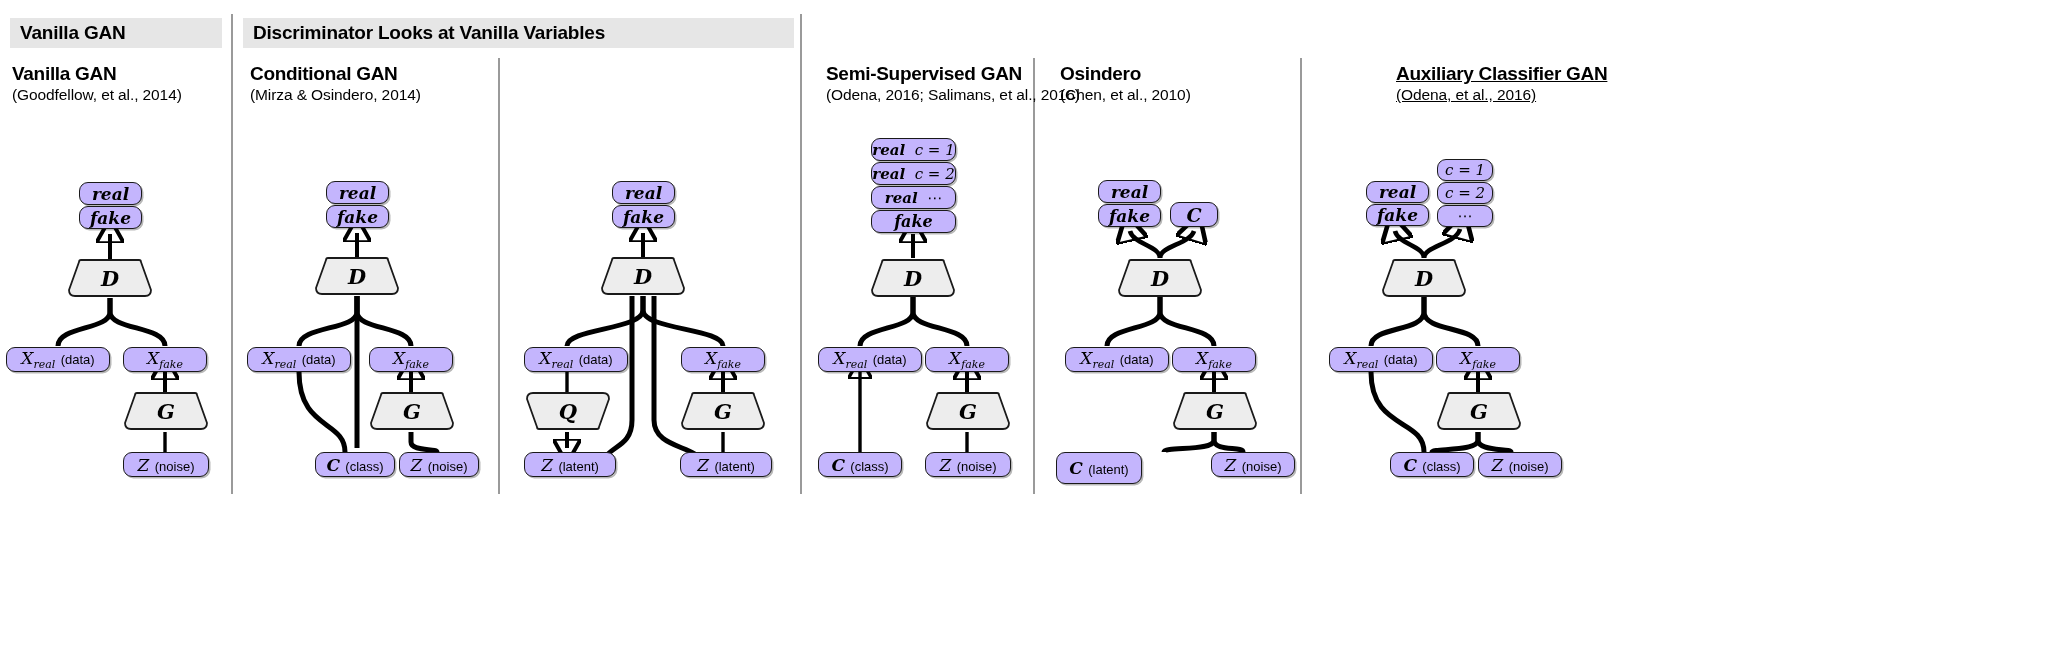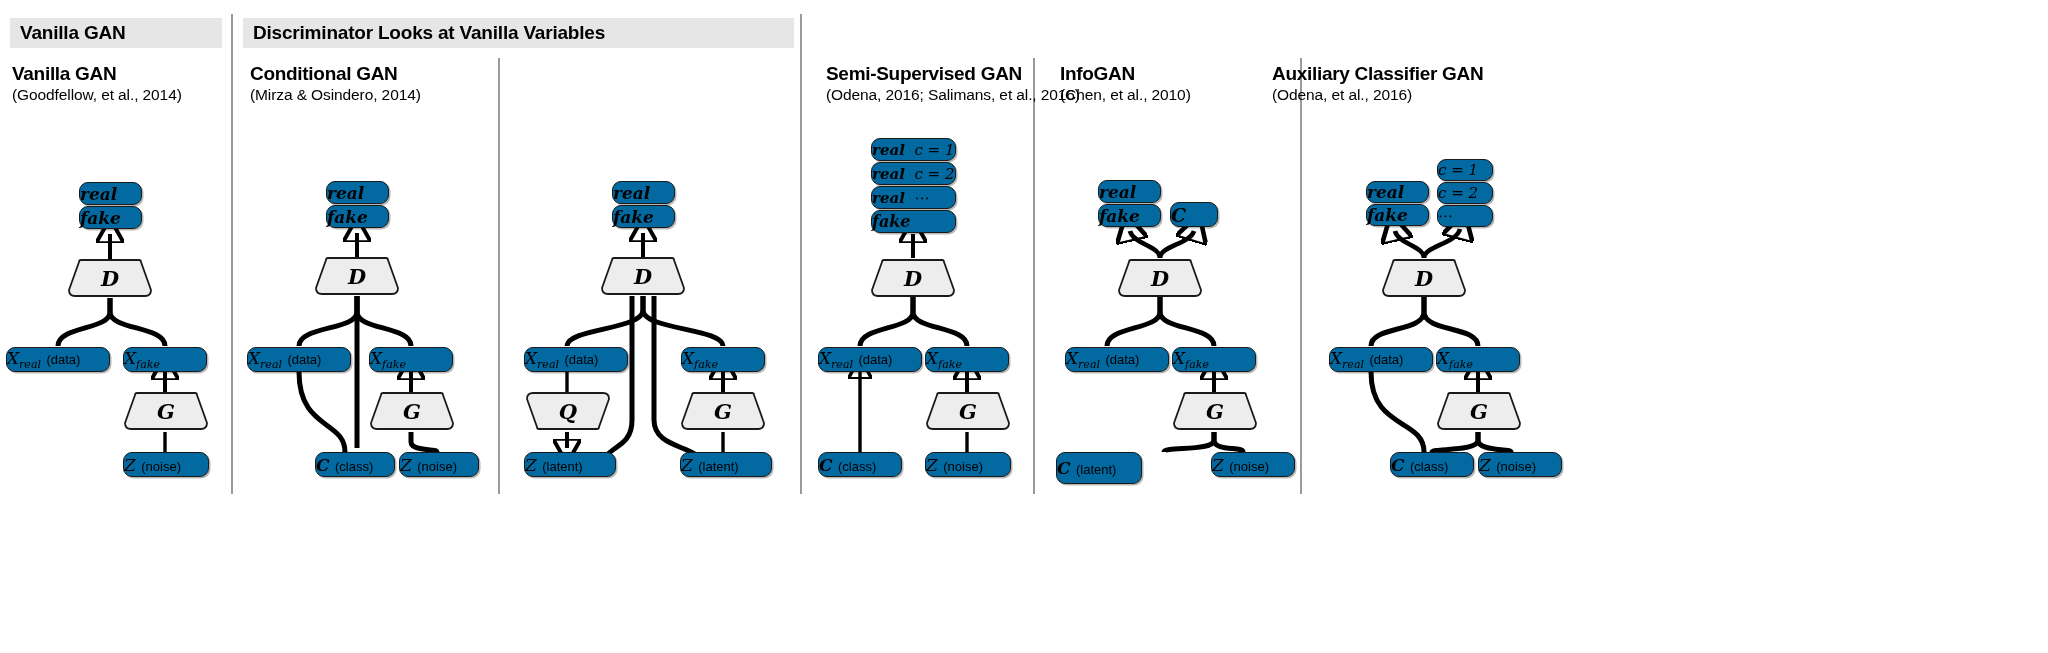--- a/index.html
+++ b/index.html
@@ -36,24 +36,24 @@
     font-size:19px;font-weight:bold;letter-spacing:-0.3px;display:block;line-height:23px;
   }
   .panel-title .cite{
     font-size:15.5px;font-weight:normal;display:block;line-height:20px;letter-spacing:-0.1px;
   }
 
   
   .node{
     position:absolute;
     box-sizing:border-box;
-    display:flex;align-items:center;justify-content:flex-start;
+    display:flex;align-items:center;justify-content:center;
     border:1.6px solid #1a1a1a;
     border-radius:9px;
-    background:#0369a1;
+    background:#c4b5fd;
     box-shadow:1.5px 1.5px 0 rgba(0,0,0,0.28);
     font-family:"DejaVu Serif", serif;
     white-space:nowrap;
     z-index:3;
   }
   .node .mathit{font-style:italic;font-weight:700;}
   .node .plain{
     font-family:"Liberation Sans", sans-serif;
     font-style:normal;font-weight:400;
   }
@@ -103,24 +103,24 @@
   </div>
   <div class="panel-title" style="left:250px;top:62px;">
     <span class="name">Conditional GAN</span>
     <span class="cite">(Mirza &amp; Osindero, 2014)</span>
   </div>
   <div class="panel-title" style="left:816px;top:62px;margin-left:10px;">
     <span class="name">Semi-Supervised GAN</span>
     <span class="cite">(Odena, 2016;  Salimans, et al., 2016)</span>
   </div>
   <div class="panel-title" style="left:1060px;top:62px;">
-    <span class="name">InfoGAN</span>
+    <span class="name">Osindero</span>
     <span class="cite">(Chen, et al., 2010)</span>
   </div>
-  <div class="panel-title" style="left:1272px;top:62px;">
+  <div class="panel-title" style="left:1396px;top:62px;text-decoration:underline;">
     <span class="name">Auxiliary Classifier GAN</span>
     <span class="cite">(Odena, et al., 2016)</span>
   </div>
 
   <svg class="edges" viewBox="0 0 2048 653">
     <defs>
       <marker id="ah" markerWidth="7" markerHeight="7" refX="2.3" refY="3.5" orient="auto" markerUnits="strokeWidth">
         <path d="M0,0 L0,7 L6.2,3.5 z" fill="#000"></path>
       </marker>
     </defs>

